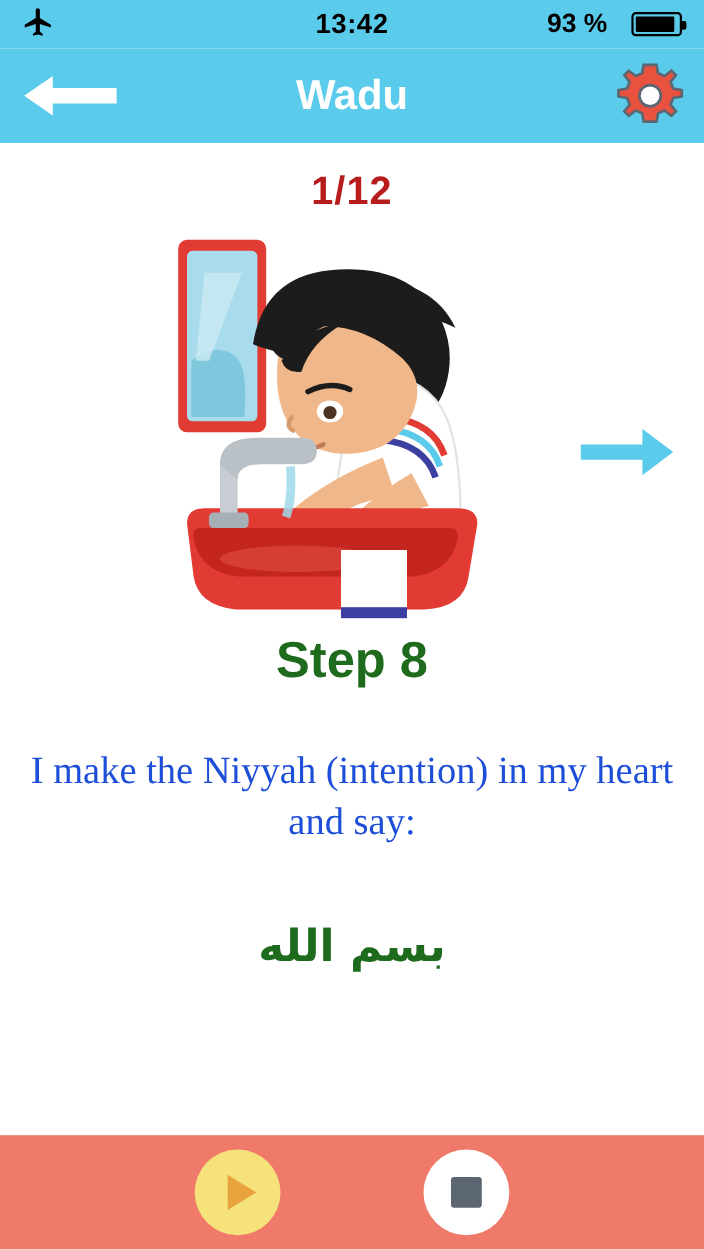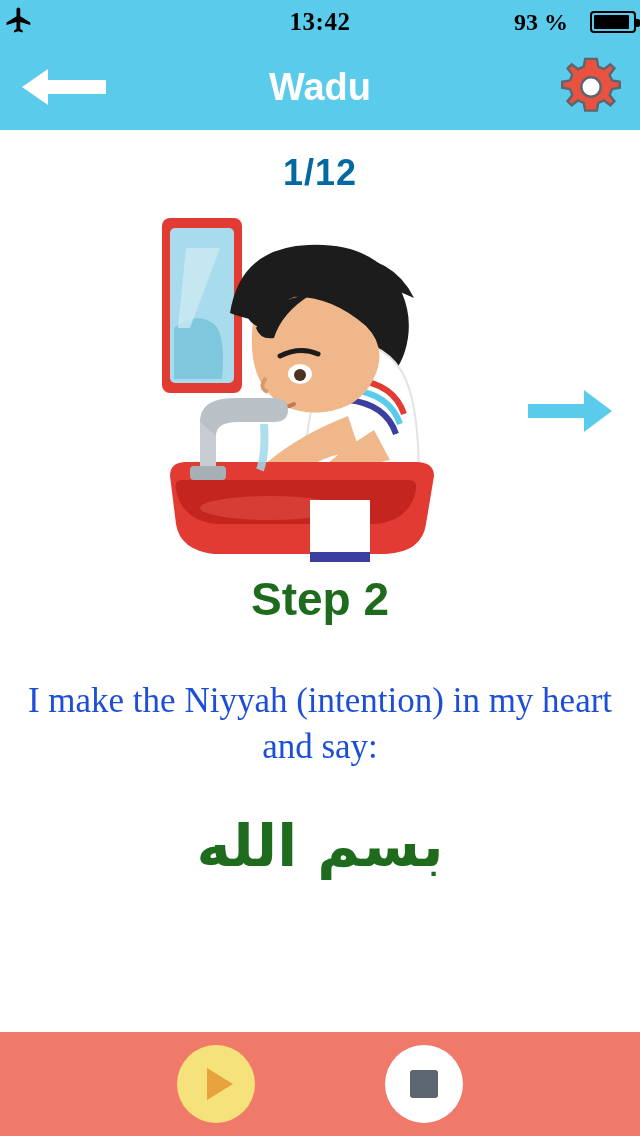--- a/index.html
+++ b/index.html
@@ -18,24 +18,23 @@
     display: flex;
     flex-direction: column;
   }
 
   
   .status-bar {
     height: 44px;
     background: #5BCBEB;
     display: flex;
     align-items: center;
-    padding: 0 4px;
+    padding: 0 20px;
     flex: 0 0 44px;
     position: relative;
-    font-family: Liberation Serif, serif;
   }
   .status-left { display: flex; align-items: center; gap: 8px; }
   .status-center {
     position: absolute;
     left: 0; right: 0;
     text-align: center;
     font-size: 25px;
     font-weight: bold;
     color: #000;
     letter-spacing: 0.5px;
@@ -120,21 +119,21 @@
     position: relative;
     background: #ffffff;
     display: flex;
     flex-direction: column;
     align-items: center;
   }
   .counter {
     margin-top: 22px;
     font-size: 36px;
     font-weight: bold;
-    color: #0369a1;
+    color: #b91c1c;
     letter-spacing: 1px;
   }
 
   .illustration-wrap {
     margin-top: 14px;
     width: 640px;
     height: 360px;
     position: relative;
     display: flex;
     justify-content: center;
@@ -166,24 +165,24 @@
     margin-top: 52px;
     width: 600px;
     text-align: center;
     font-family: "Liberation Serif", serif;
     font-size: 35px;
     line-height: 1.32;
     color: #1d4ed8;
   }
 
   .arabic {
-    margin-top: 42px;
+    margin-top: 68px;
     text-align: left;
     font-family: "DejaVu Sans", sans-serif;
-    font-size: 58px;
+    font-size: 40px;
     color: #1E6B1E;
     direction: rtl;
     font-weight: bold;
   }
 
   
   .bottom-bar {
     flex: 0 0 104px;
     background: #F07A6A;
     display: flex;
@@ -322,21 +321,21 @@
         </svg>
       </div>
 
       <div class="next-arrow">
         <svg width="90" height="54" viewBox="0 0 90 54">
           <path d="M2 20 L58 20 L58 6 L86 27 L58 48 L58 34 L2 34 Z" fill="#5BCBEB"></path>
         </svg>
       </div>
     </div>
 
-    <div class="step-label">Step 2</div>
+    <div class="step-label">Step 8</div>
 
     <div class="instruction">I make the Niyyah (intention) in my heart and say:</div>
 
     <div class="arabic">بسم الله</div>
   </div>
 
   <div class="bottom-bar">
     <div class="play-btn">
       <div class="play-tri"></div>
     </div>

